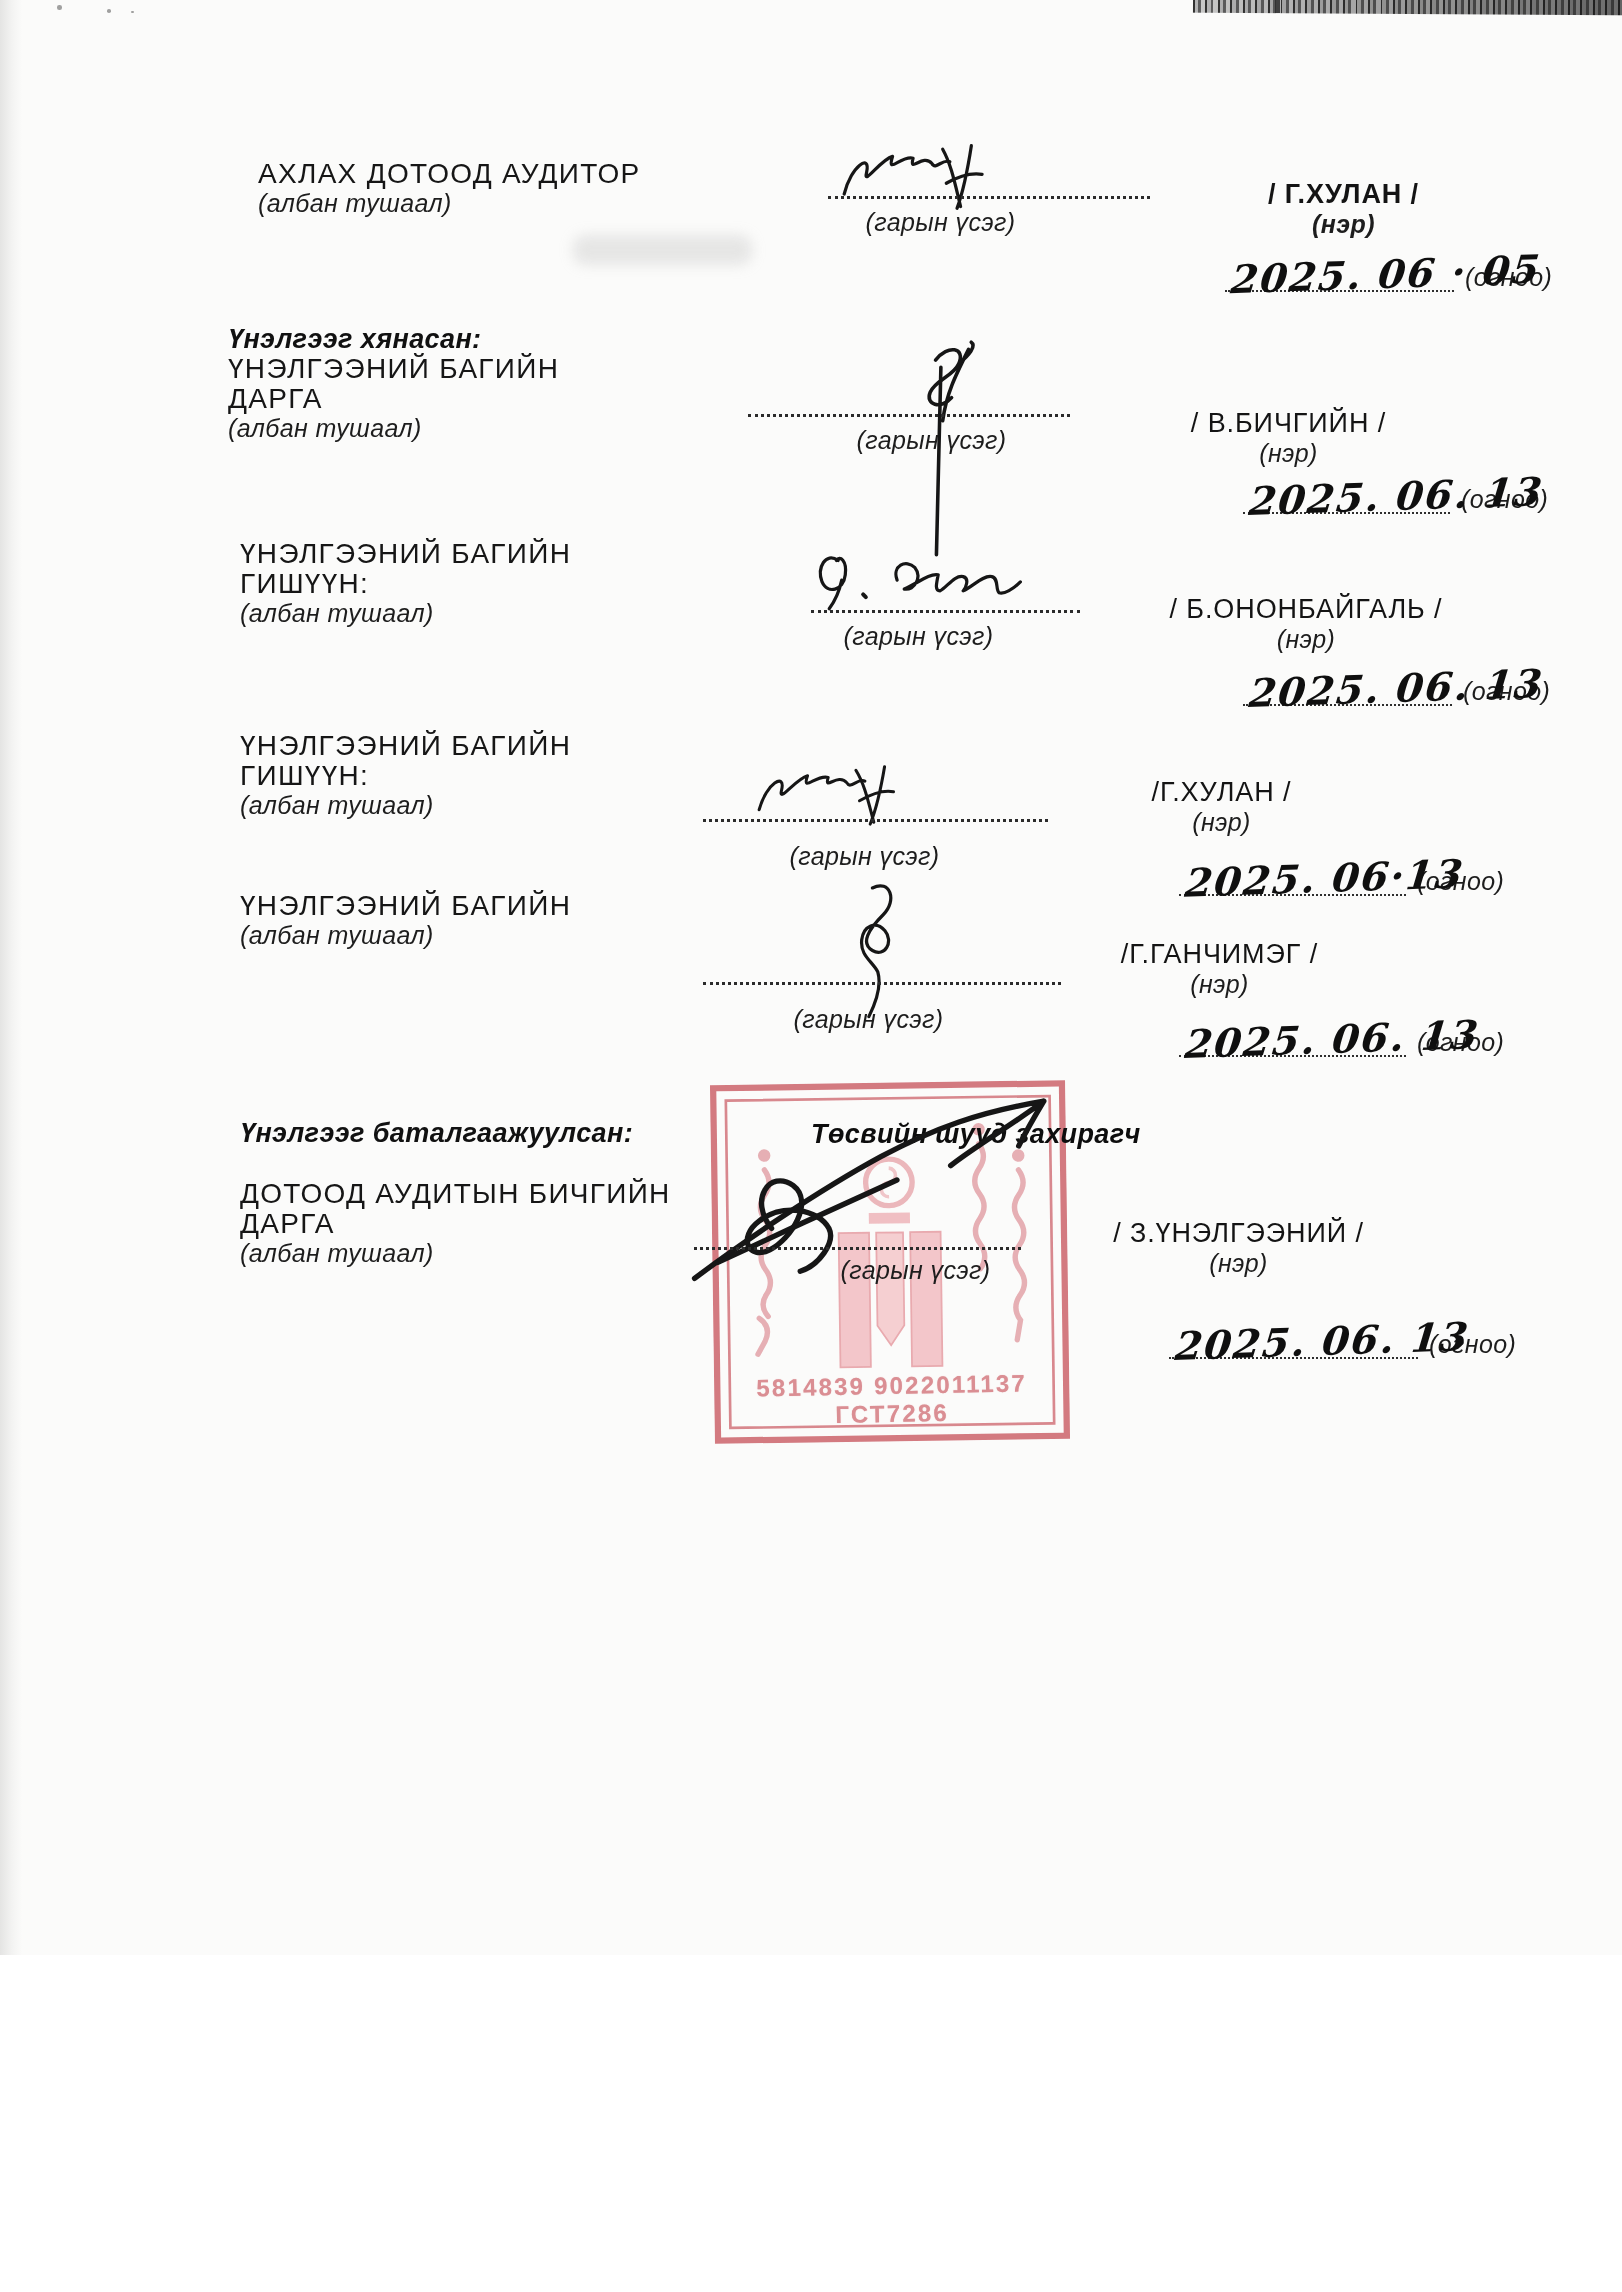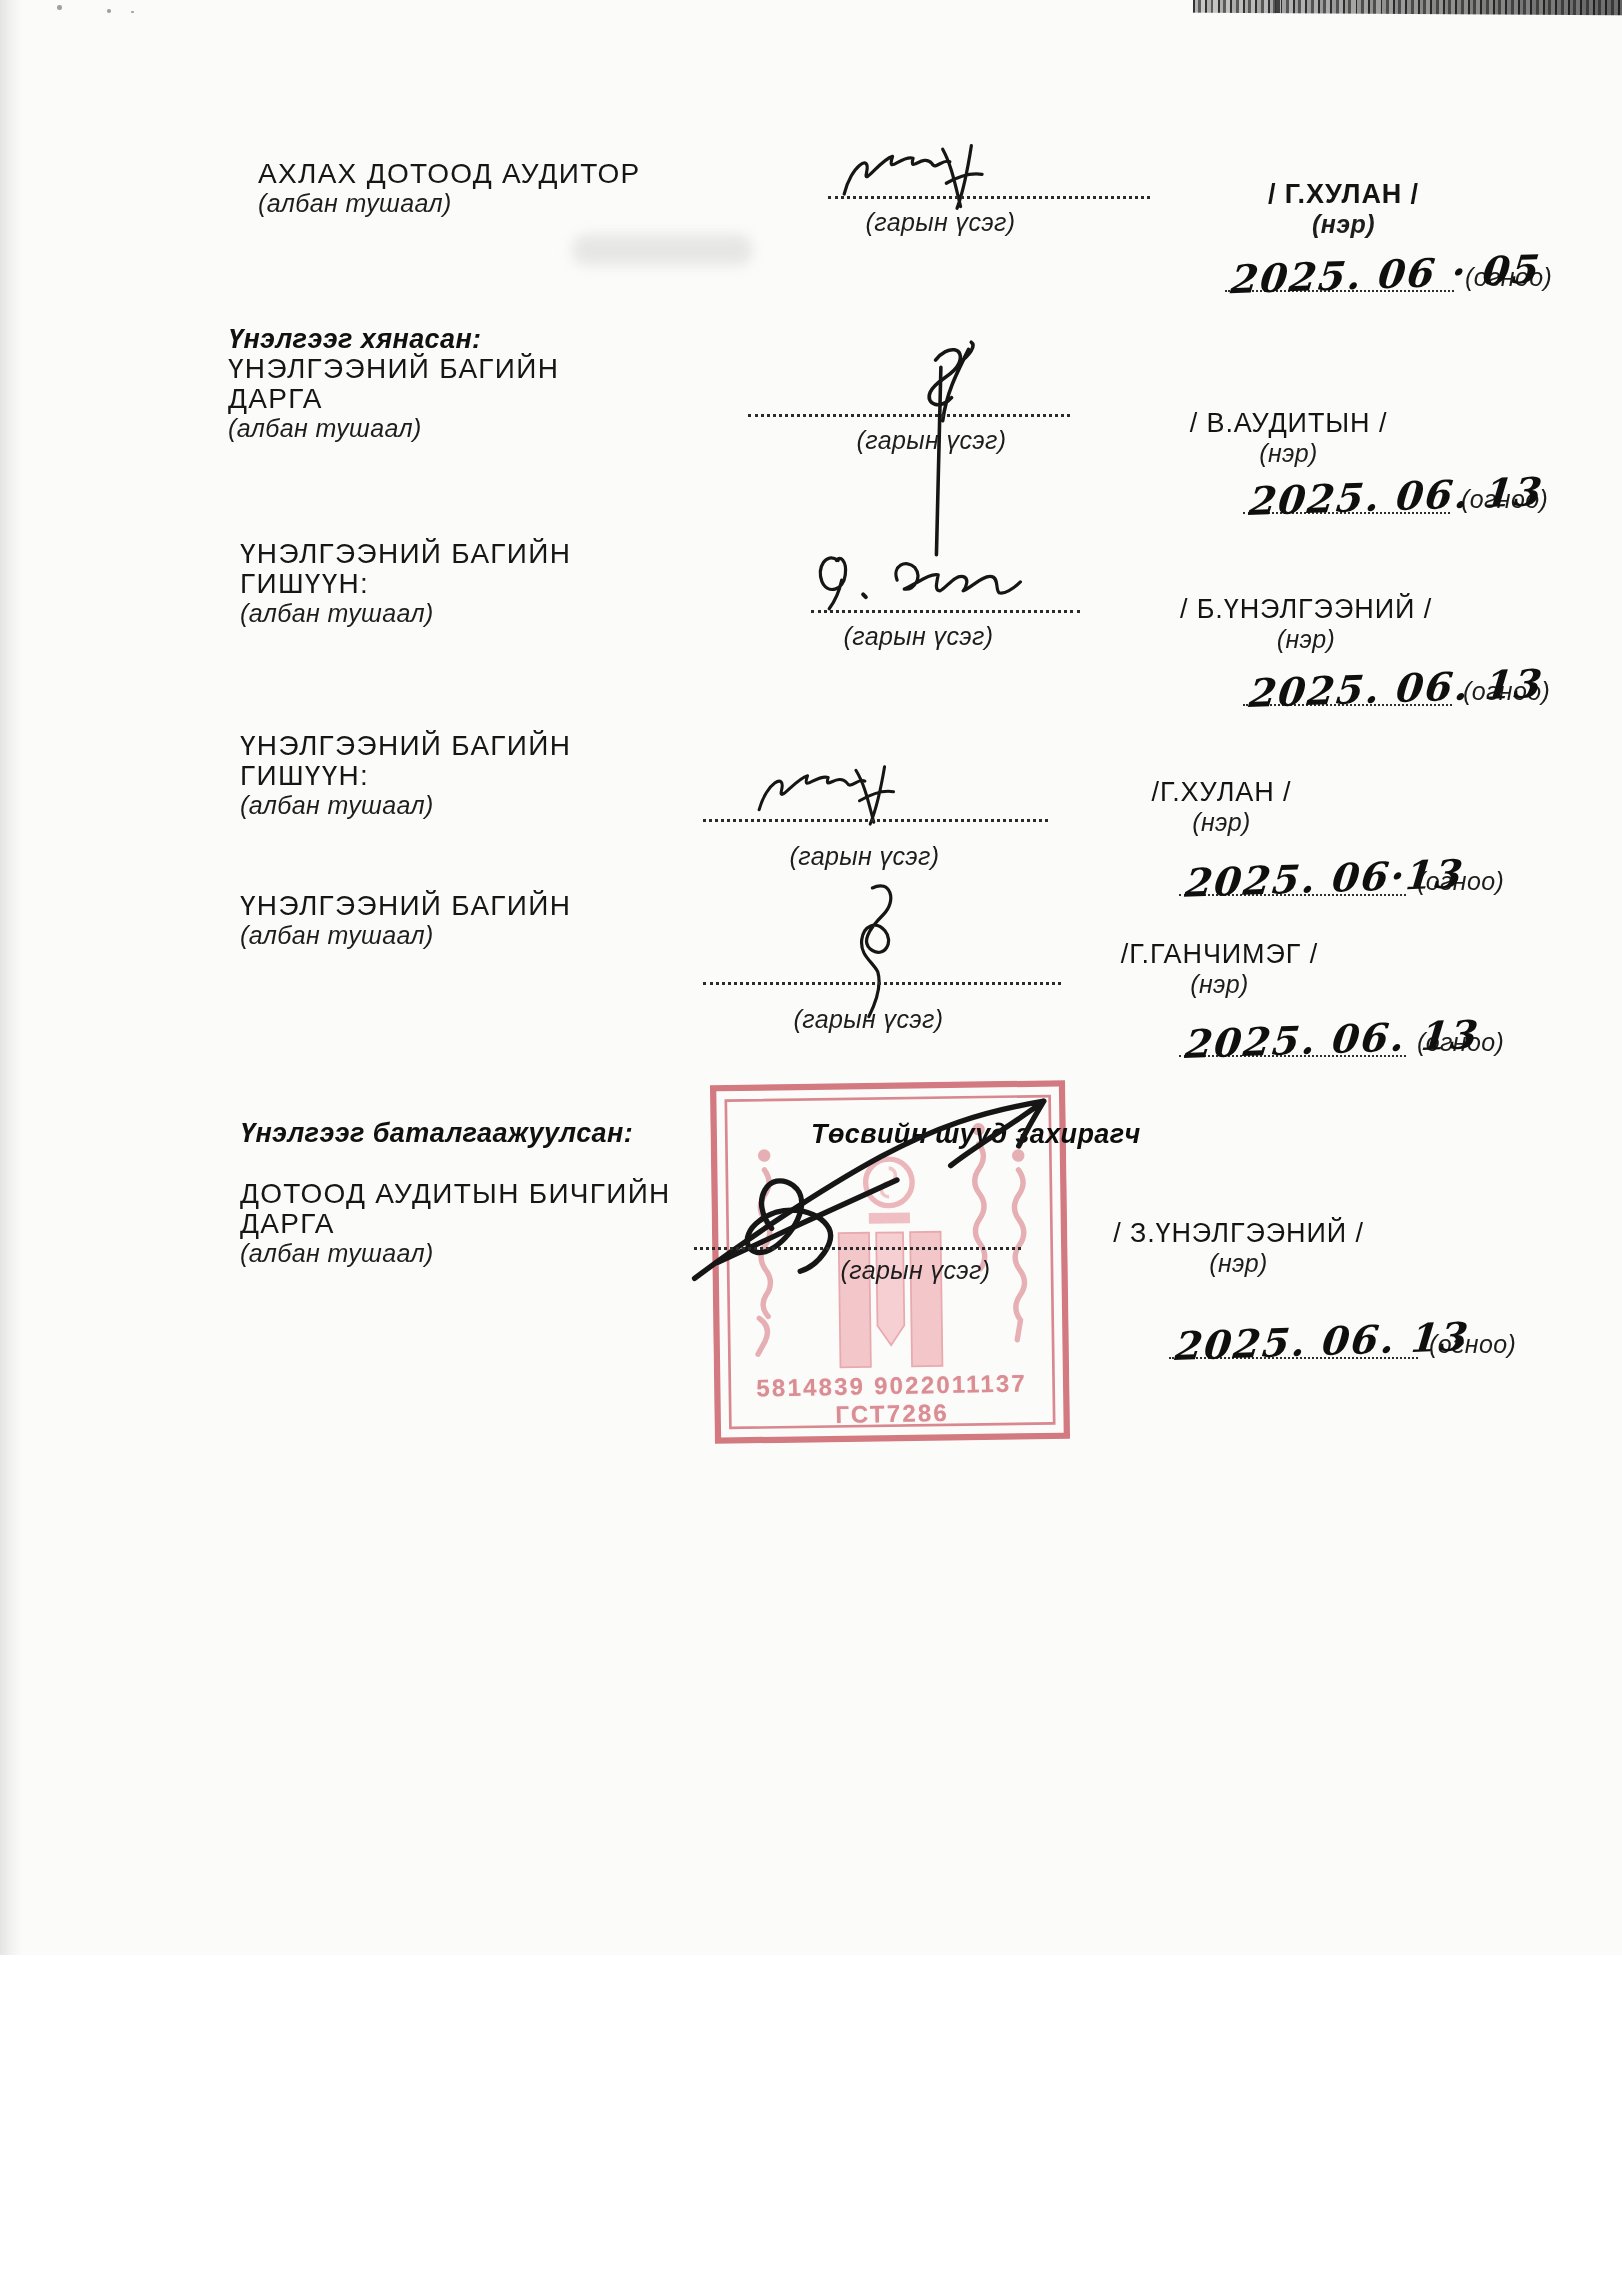--- a/index.html
+++ b/index.html
@@ -90,21 +90,21 @@
     <div class="pos-title">ДАРГА</div>
     <div class="caption">(албан тушаал)</div>
   </div>
   <svg class="ink" style="left:882px;top:340px;" width="116" height="224" viewBox="0 0 130 250">
     <path d="M60,22 C74,4 94,8 86,26 C80,40 60,44 54,58 C48,72 66,78 78,64 M86,26 C98,16 106,6 100,2 M97,10 C82,40 72,60 68,90" stroke-width="4"></path>
     <path d="M66,30 C64,90 63,160 61,240" stroke-width="4"></path>
   </svg>
   <div class="abs dotline" style="left:748px;top:414px;width:322px;"></div>
   <div class="sig-caption caption" style="left:797px;top:426px;width:269px;">(гарын үсэг)</div>
   <div class="name-col" style="left:1145px;top:408px;width:287px;">
-    <div class="name-text">/ В.АУДИТЫН /</div>
+    <div class="name-text">/ В.БИЧГИЙН /</div>
     <div class="caption">(нэр)</div>
   </div>
   <div class="date-wrap" style="left:1243px;top:473px;">
     <div class="date-line" style="width:193px;">
       <span class="hand">2025. 06. 13</span>
     </div>
     <span class="caption">(огноо)</span>
   </div>
 
   <div class="abs" style="left:240px;top:539px;width:484px;">
@@ -113,21 +113,21 @@
     <div class="caption">(албан тушаал)</div>
   </div>
   <svg class="ink" style="left:811px;top:548px;" width="224" height="67" viewBox="0 0 250 75">
     <path d="M30,14 C16,4 6,22 12,38 C18,52 36,48 38,30 C40,14 32,8 28,14 M34,36 C31,50 26,60 20,68" stroke-width="3.6"></path>
     <path d="M58,52 l3,3" stroke-width="4.5"></path>
     <path d="M96,36 C90,20 106,12 116,22 C124,32 116,48 104,46 C118,40 132,28 142,30 C140,40 138,48 144,48 C152,44 160,30 170,32 C178,34 172,46 170,48 C180,44 192,30 202,32 C210,34 206,46 210,50 C216,52 226,46 234,38" stroke-width="3.6"></path>
   </svg>
   <div class="abs dotline" style="left:811px;top:610px;width:269px;"></div>
   <div class="sig-caption caption" style="left:784px;top:622px;width:269px;">(гарын үсэг)</div>
   <div class="name-col" style="left:1154px;top:594px;width:304px;">
-    <div class="name-text">/ Б.ҮНЭЛГЭЭНИЙ /</div>
+    <div class="name-text">/ Б.ОНОНБАЙГАЛЬ /</div>
     <div class="caption">(нэр)</div>
   </div>
   <div class="date-wrap" style="left:1243px;top:665px;">
     <div class="date-line" style="width:195px;">
       <span class="hand">2025. 06. 13</span>
     </div>
     <span class="caption">(огноо)</span>
   </div>
 
   <div class="abs" style="left:240px;top:731px;width:484px;">

